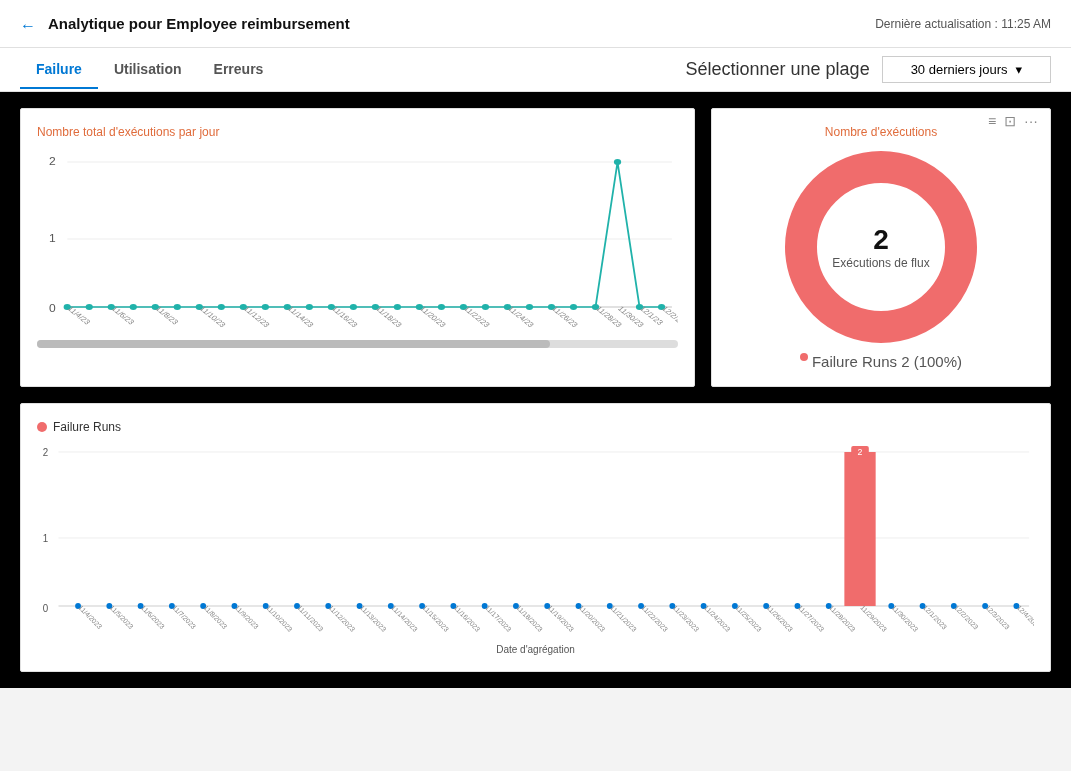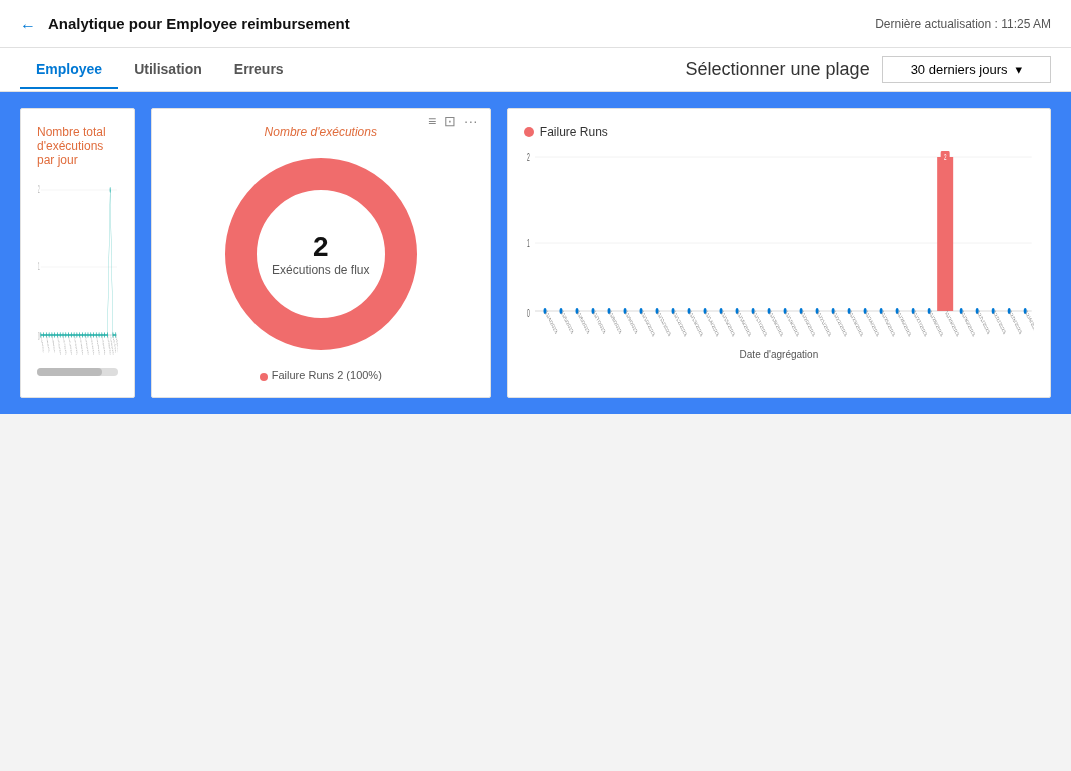--- a/index.html
+++ b/index.html
@@ -81,22 +81,23 @@
       padding: 5px 28px;
       background: white;
       cursor: pointer;
       gap: 8px;
       font-size: 13px;
       min-width: 160px;
       justify-content: space-between;
     }
     .main-content {
       padding: 16px 20px;
-      background: #3b82f6;
-      display: flex;
+      background: #000000;
+      display: flex;
+      flex-direction: column;
       gap: 16px;
     }
     .charts-row {
       display: flex;
       gap: 16px;
     }
     .card {
       background: white;
       border: 1px solid #e0e0e0;
       padding: 16px;
@@ -105,23 +106,22 @@
     }
     .card-title {
       font-size: 12px;
       color: #e06c3c;
       margin-bottom: 8px;
       font-weight: 500;
     }
     .card-title-dark {
       font-size: 12px;
       color: #e06c3c;
-      margin-bottom: 15px;
+      margin-bottom: 8px;
       font-weight: 500;
-      font-style: italic;
     }
     .line-chart-card {
       flex: 1;
       min-width: 0;
     }
     .donut-card {
       width: 340px;
       display: flex;
       flex-direction: column;
       align-items: center;
@@ -163,25 +163,25 @@
       font-weight: 700;
       color: #111;
       display: block;
     }
     .donut-center-label {
       font-size: 12px;
       color: #555;
       display: block;
     }
     .donut-legend {
-      font-size: 11px;
+      font-size: 15px;
       color: #555;
-      margin-top: 15px;
-      display: flex;
-      align-items: flex-end;
+      margin-top: 6px;
+      display: flex;
+      align-items: flex-start;
       gap: 4px;
     }
     .legend-dot {
       width: 8px;
       height: 8px;
       border-radius: 50%;
       display: inline-block;
     }
     .bar-chart-card {
       width: 100%;
@@ -233,21 +233,21 @@
 <div class="header">
   <div class="header-left">
     <span class="back-arrow">←</span>
     <span class="header-title">Analytique pour Employee reimbursement</span>
   </div>
   <div class="header-right">Dernière actualisation : 11:25 AM</div>
 </div>
 
 <div class="nav-bar">
   <div class="nav-tabs">
-    <div class="nav-tab active">Employee</div>
+    <div class="nav-tab active">Failure</div>
     <div class="nav-tab">Utilisation</div>
     <div class="nav-tab">Erreurs</div>
   </div>
   <div class="nav-right">
     <span class="select-label">Sélectionner une plage</span>
     <div class="date-select">
       <span>30 derniers jours</span>
       <span>▾</span>
     </div>
   </div>

